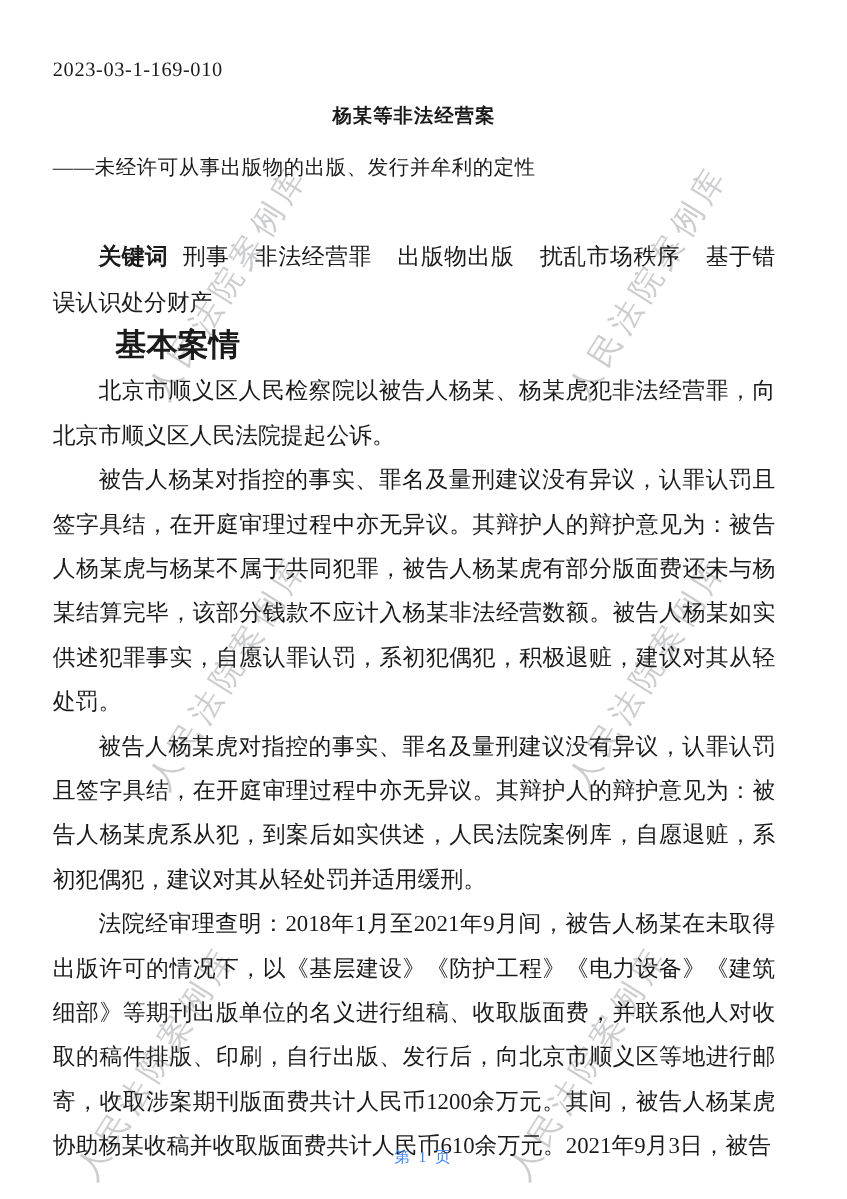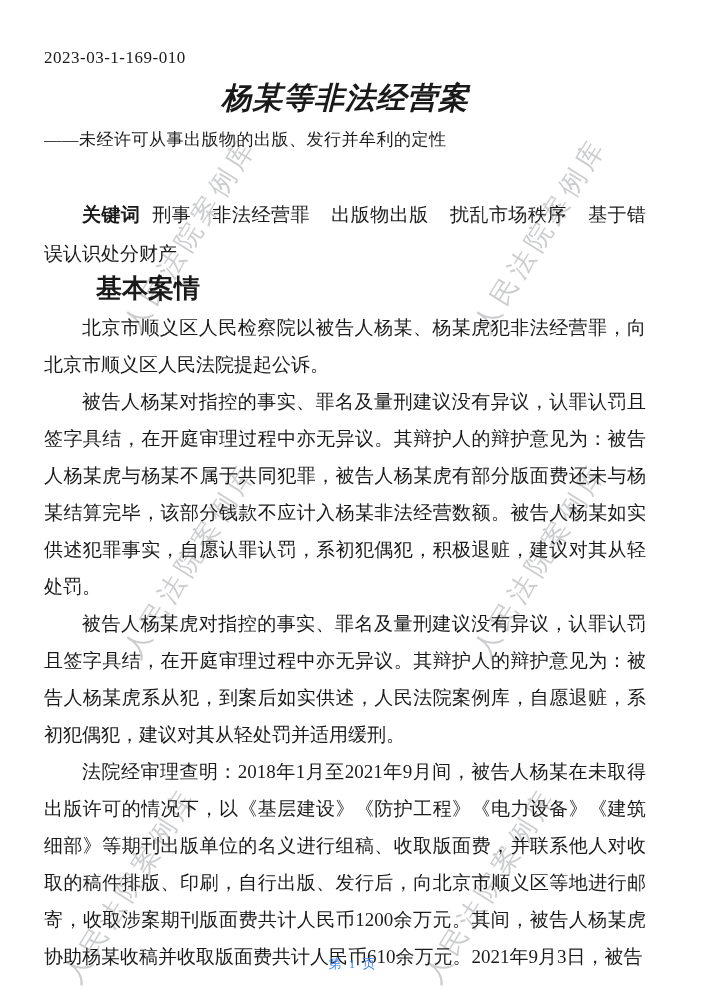--- a/index.html
+++ b/index.html
@@ -46,26 +46,25 @@
     padding: 46px 60px 0 44px;
   }
   .doc-number {
     font-size: 17px;
     letter-spacing: 0.5px;
     line-height: 24px;
   }
   .case-title {
     margin: 12px 0 0 0;
     text-align: center;
-    font-size: 30px;
+    font-size: 16px;
     font-weight: 700;
     line-height: 31px;
     letter-spacing: 1px;
     font-family: "Liberation Serif", "DejaVu Serif", serif;
-    font-style: italic;
   }
   .case-subtitle {
     margin-top: 15px;
     text-align: left;
     font-size: 17px;
     line-height: 24px;
     letter-spacing: 0.5px;
   }
   .keywords {
     margin: 44px 0 0 0;

